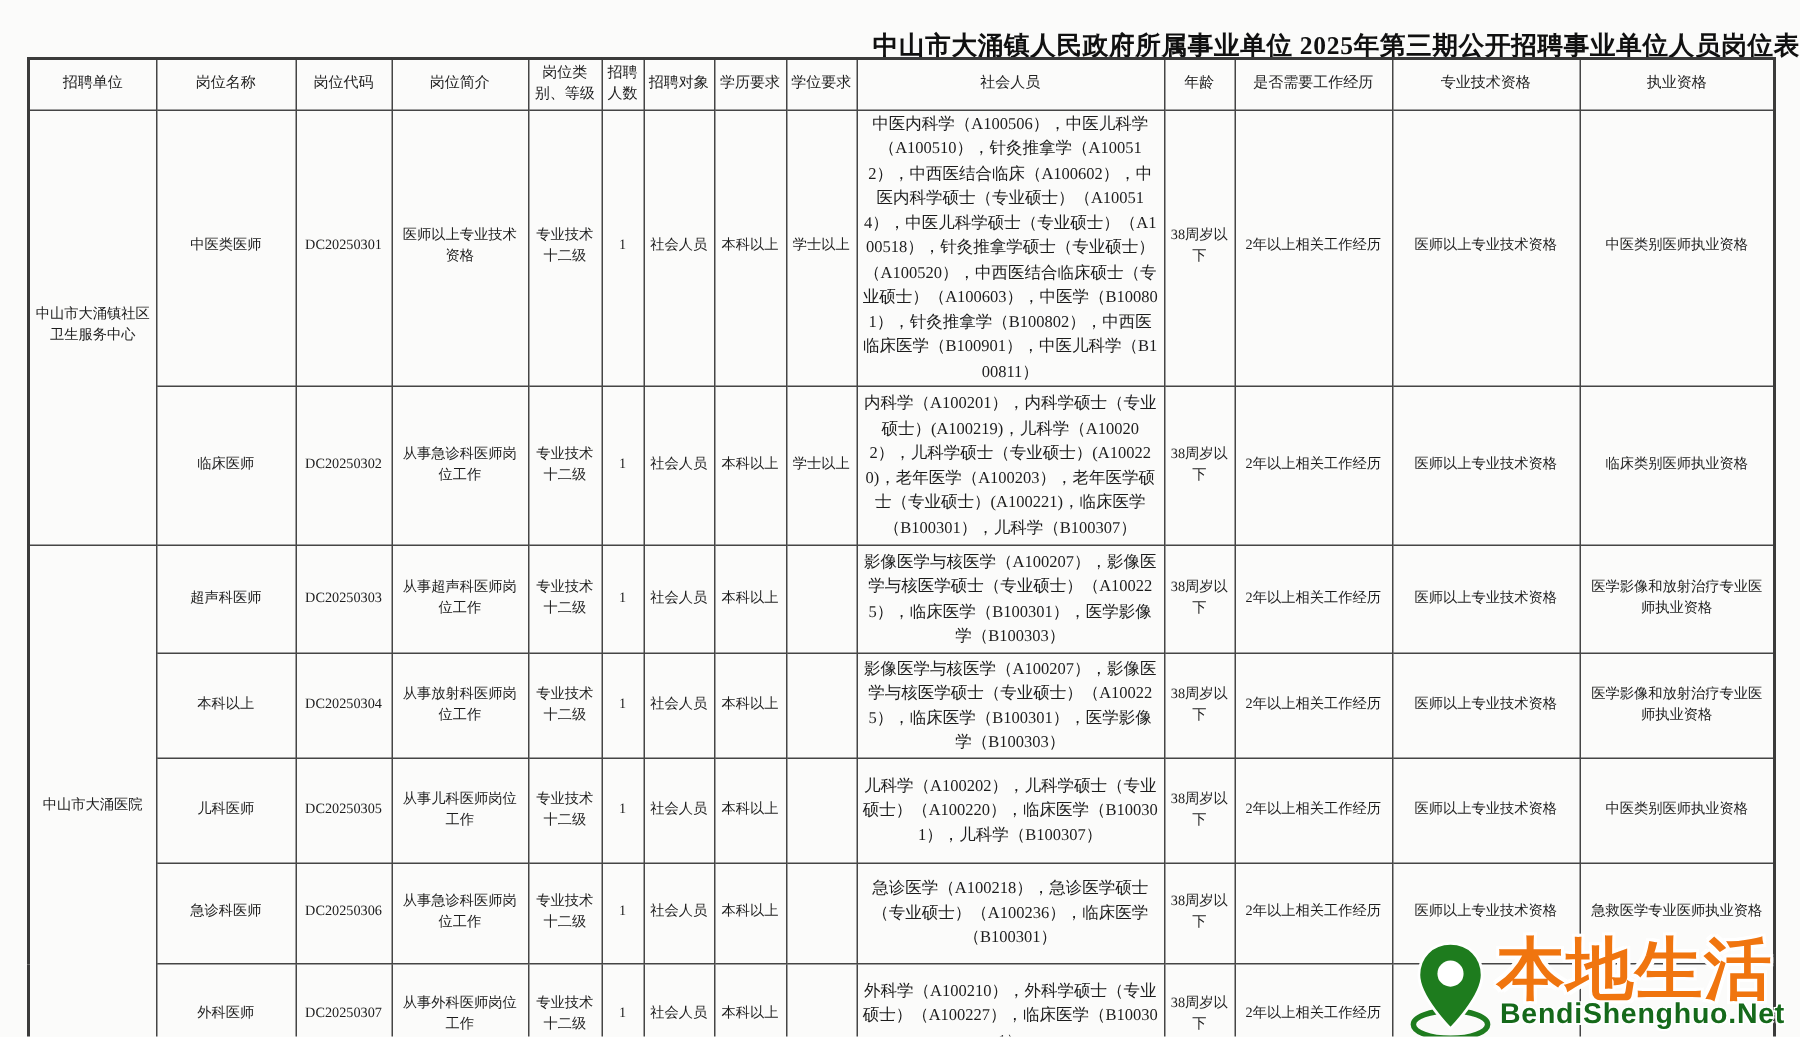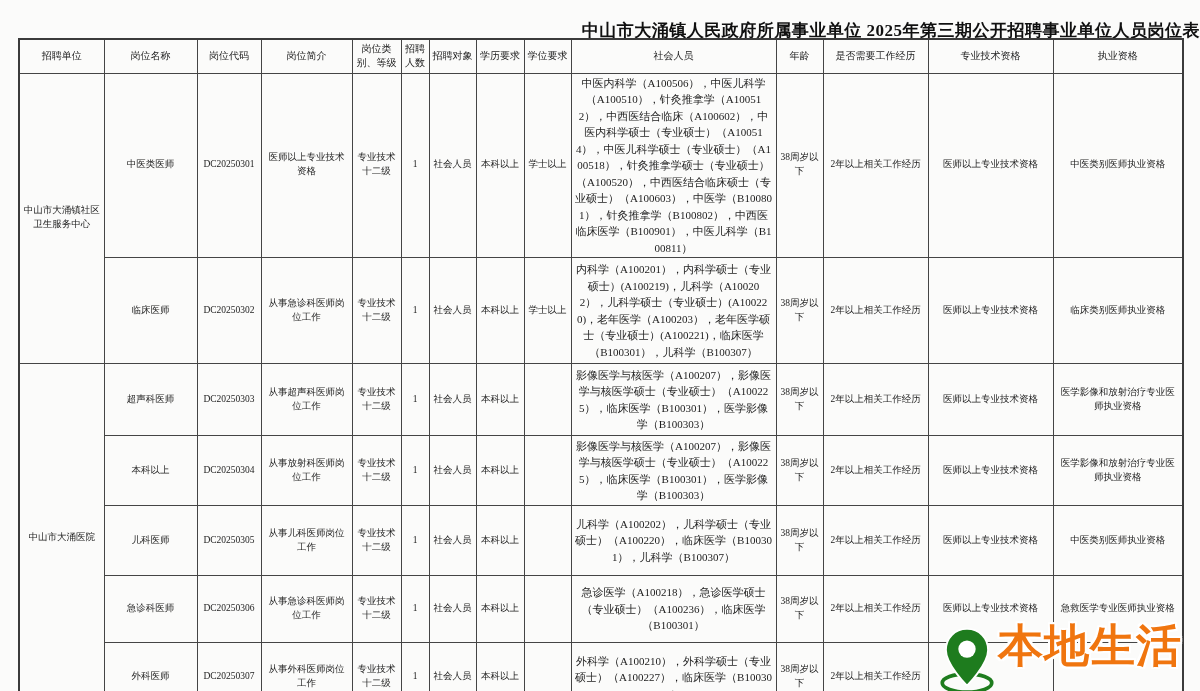--- a/index.html
+++ b/index.html
@@ -212,13 +212,14 @@
   </tbody>
 </table>
 
 <div class="watermark">
   <svg class="wm-pin" viewBox="0 0 60 72" xmlns="http://www.w3.org/2000/svg">
     <ellipse cx="30" cy="60" rx="27" ry="10" fill="none" stroke="#1e7c1e" stroke-width="4"></ellipse>
     <path d="M30 1 C43.5 1 53 11 53 24 C53 40 30 63 30 63 C30 63 7 40 7 24 C7 11 16.5 1 30 1 Z" fill="#1e7c1e" stroke="#ffffff" stroke-width="2"></path>
     <circle cx="30" cy="23" r="9.5" fill="#ffffff"></circle>
   </svg>
   <div class="wm-cn" style="color:#f0750f;">本地生活</div>
+  <div class="wm-en" style="color:#15691a;">BendiShenghuo.Net</div>
 </div>
 
 </body></html>

